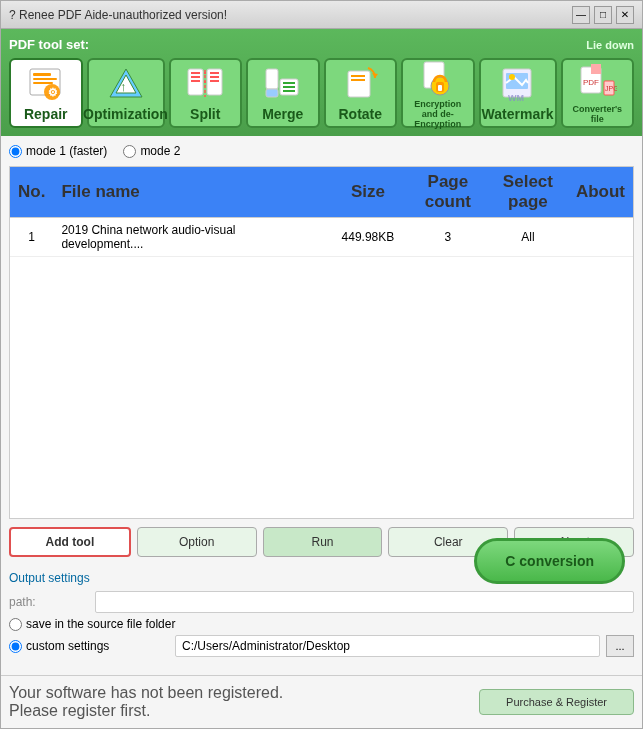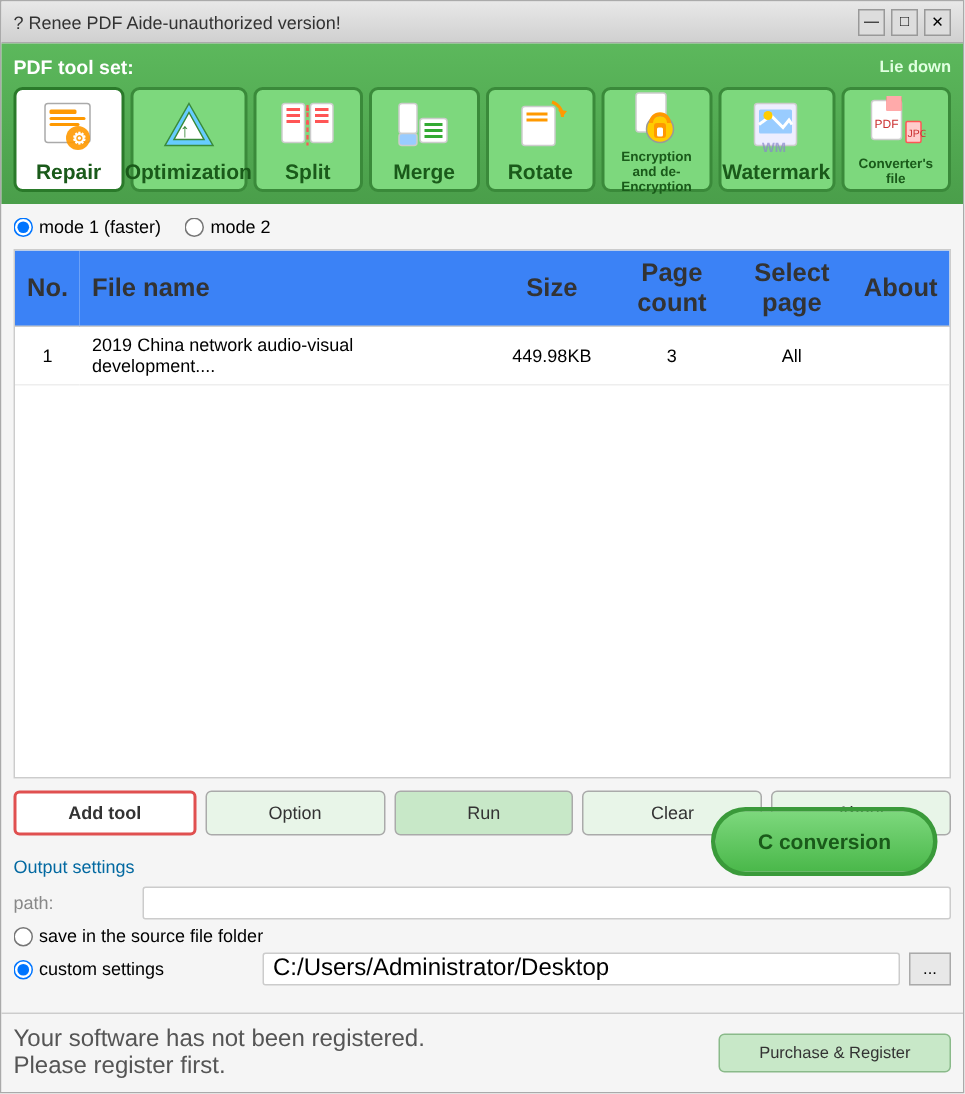--- a/index.html
+++ b/index.html
@@ -210,21 +210,21 @@
       gap: 6px;
       margin-bottom: 4px;
       font-size: 12px;
     }
 
     .output-row input[type="text"] {
       flex: 1;
       padding: 3px 6px;
       border: 1px solid #ccc;
       border-radius: 2px;
-      font-size: 16px;
+      font-size: 12px;
       height: 22px;
     }
 
     .output-row label {
       display: flex;
       align-items: center;
       gap: 4px;
       cursor: pointer;
       min-width: 160px;
     }

